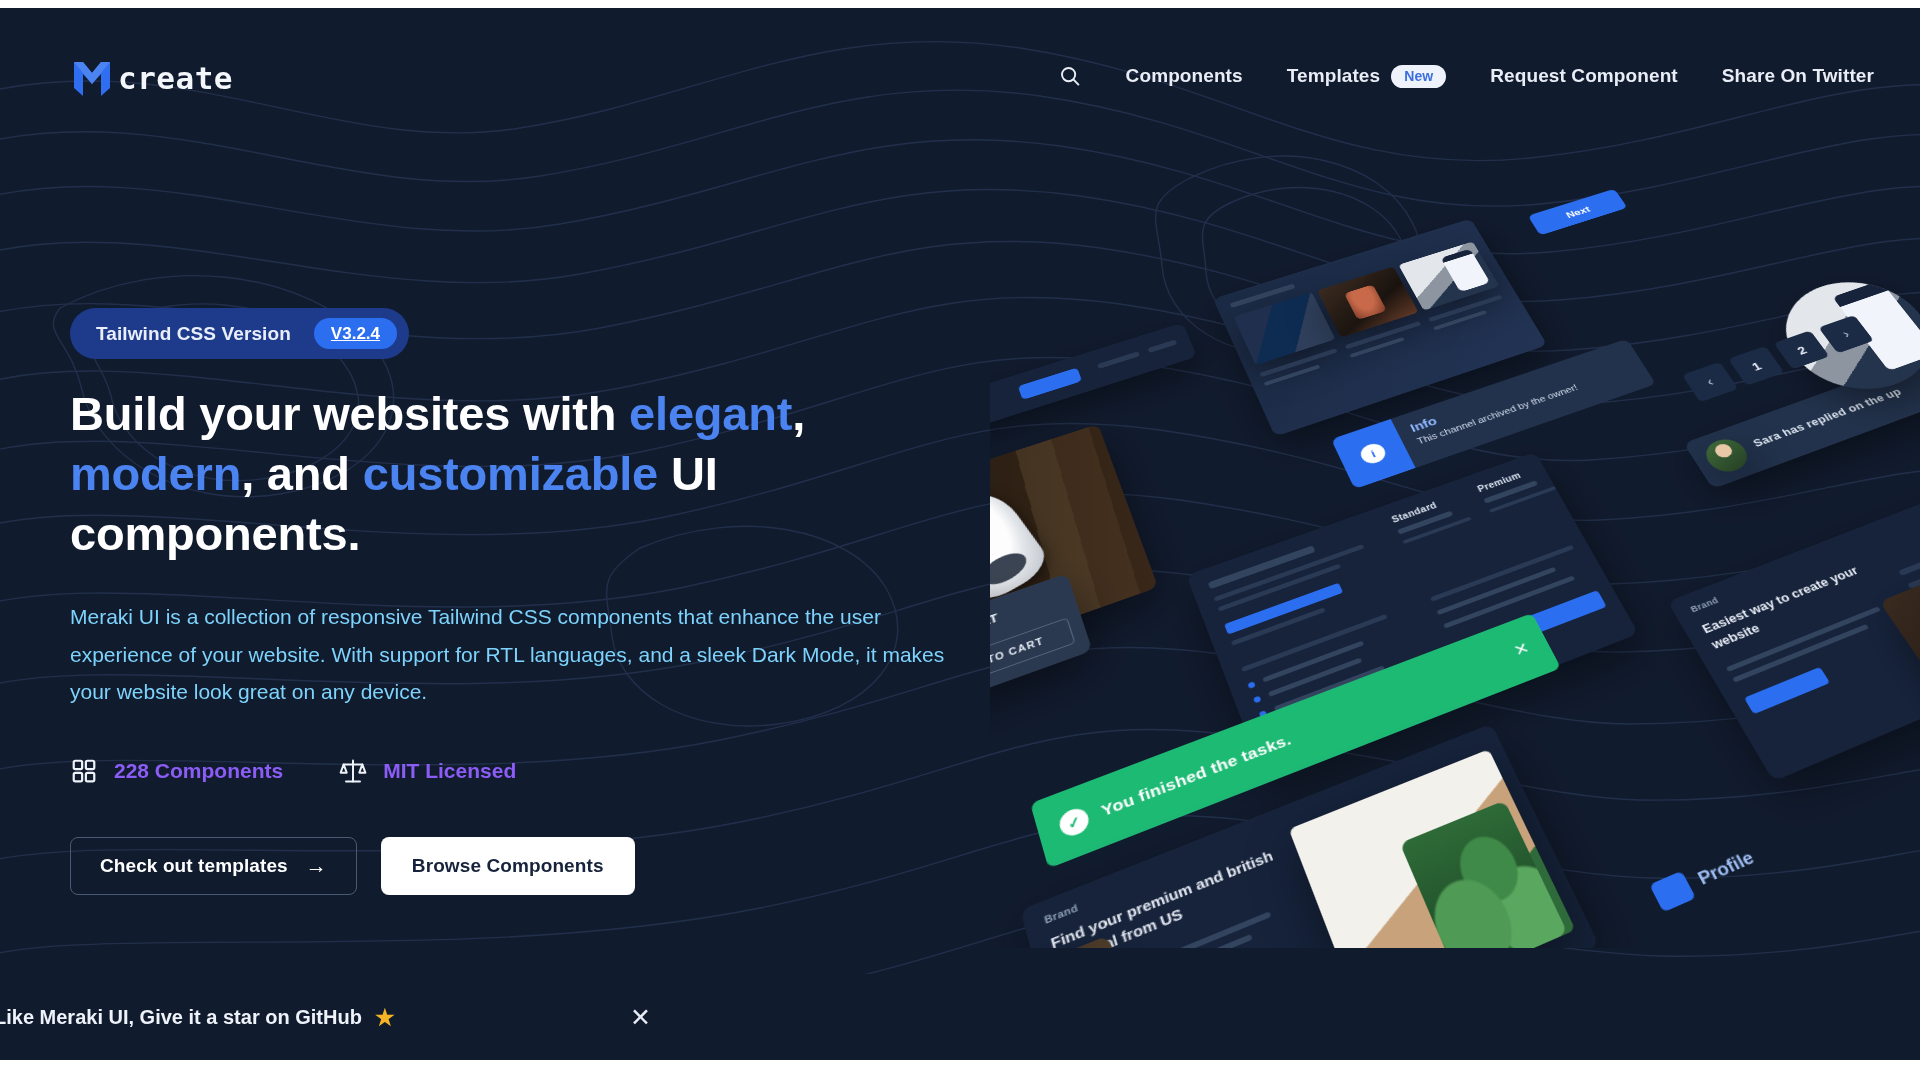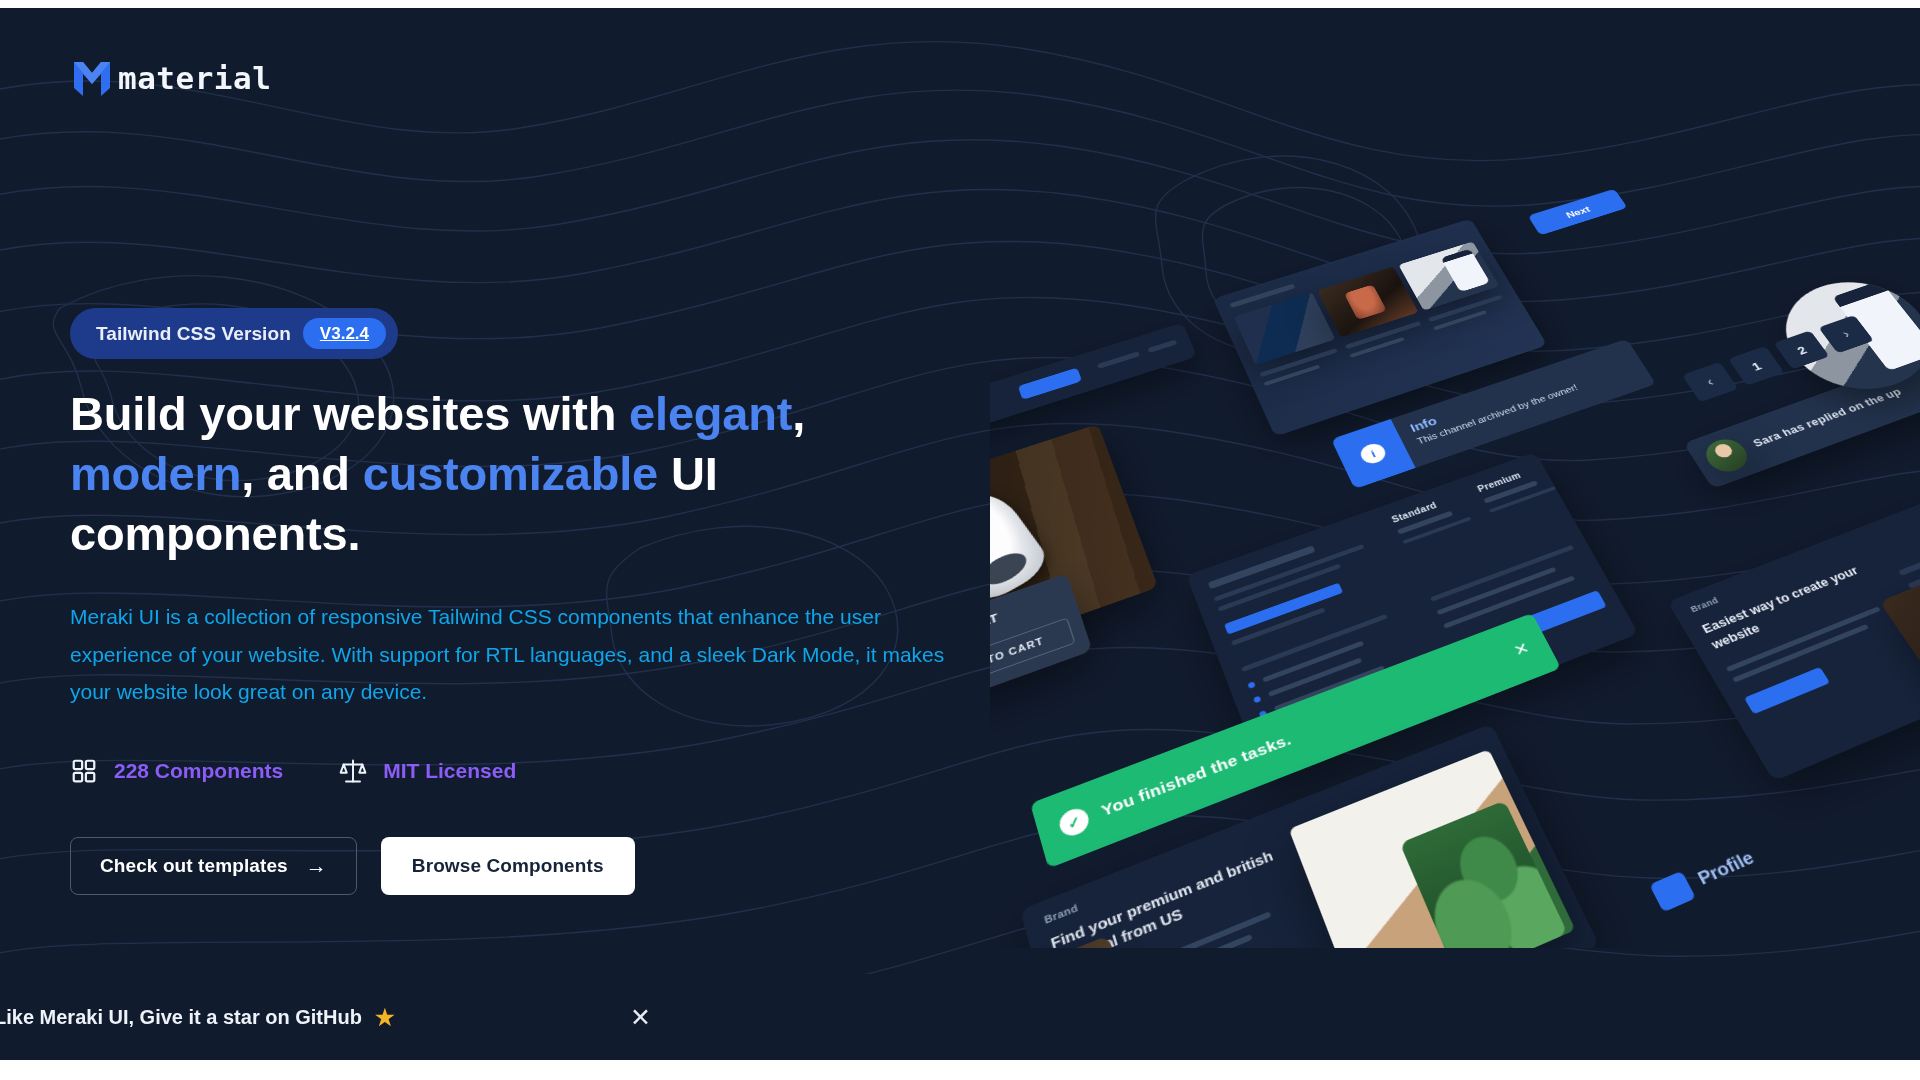--- a/index.html
+++ b/index.html
@@ -52,42 +52,42 @@
   .nav-badge {
     background:#eef2fb; color:#3b6fe0;
     font-size:14px; font-weight:700;
     border-radius:999px; padding:4px 13px 5px; line-height:1;
   }
 
   
   .hero-left { position:absolute; left:70px; top:300px; width:880px; z-index:20; }
 
   .ver-pill {
-    display:inline-flex; align-items:center; gap:12px;
+    display:inline-flex; align-items:center; gap:23px;
     background:#1e3a8a; border-radius:999px;
     padding:10px 12px 10px 26px;
   }
   .ver-pill-label { font-size:19px; font-weight:600; color:#e9eefb; letter-spacing:.1px; }
   .ver-pill-chip {
     background:#2b6ef0; color:#ffffff;
     font-size:17px; font-weight:700;
     border-radius:999px; padding:7px 17px; line-height:1;text-decoration:underline;
   }
 
   .headline {
     margin-top:25px;
     font-size:47px; line-height:1.28; font-weight:700;
     color:#ffffff; letter-spacing:-.2px; max-width:860px;
   }
   .hl-accent { color:#4b84f0; }
 
   .subcopy {
     margin-top:34px;
     font-size:21px; line-height:1.78; font-weight:400;
-    color:#0ea5e9; max-width:880px;
+    color:#7dd3fc; max-width:880px;
   }
 
   .stats { margin-top:46px; display:flex; align-items:center; gap:56px; }
   .stat { display:flex; align-items:center; gap:16px; }
   .stat-icon { width:28px; height:28px; flex:0 0 28px; display:block; }
   .stat-label { font-size:21px; font-weight:700; color:#8b5cf6; }
 
   .cta-row { margin-top:52px; display:flex; align-items:center; gap:24px; }
   .btn {
     height:58px; display:inline-flex; align-items:center; justify-content:center;
@@ -273,23 +273,50 @@
     </svg>
   </div>
 
   <div class="navbar">
 
     <div class="brand">
       <svg class="brand-mark" viewBox="0 0 44 40">
         <path d="M4 4 L4 30 L13 38 L13 16 L22 26 L31 16 L31 38 L40 30 L40 4 L31 4 L22 15 L13 4 Z" fill="#2f6ef0"></path>
         <path d="M4 4 L13 4 L22 15 L31 4 L40 4 L22 26 Z" fill="#4b84f0"></path>
       </svg>
-      <span class="brand-text">material</span>
-    </div>
-
+      <span class="brand-text">create</span>
+    </div>
+
+    <div class="nav-right">
+
+      <span class="nav-search">
+        <svg width="24" height="24" viewBox="0 0 24 24" fill="none" stroke="#e8edf6" stroke-width="1.9" stroke-linecap="round">
+          <circle cx="10.6" cy="10.6" r="6.6"></circle>
+          <line x1="15.6" y1="15.6" x2="20.4" y2="20.6"></line>
+        </svg>
+      </span>
+
+      <span class="nav-link">
+        <span>Components</span>
+      </span>
+
+      <span class="nav-link">
+        <span>Templates</span>
+        <span class="nav-badge">New</span>
+      </span>
+
+      <span class="nav-link">
+        <span>Request Component</span>
+      </span>
+
+      <span class="nav-link">
+        <span>Share On Twitter</span>
+      </span>
+
+    </div>
   </div>
 
   <div class="hero-left">
 
     <div class="ver-pill">
       <span class="ver-pill-label">Tailwind CSS Version</span>
       <span class="ver-pill-chip">V3.2.4</span>
     </div>
 
     <h1 class="headline"><span>Build your websites with </span><span class="hl-accent">elegant</span><span>, </span><span class="hl-accent">modern</span><span>, and </span><span class="hl-accent">customizable</span><span> UI components.</span></h1>

